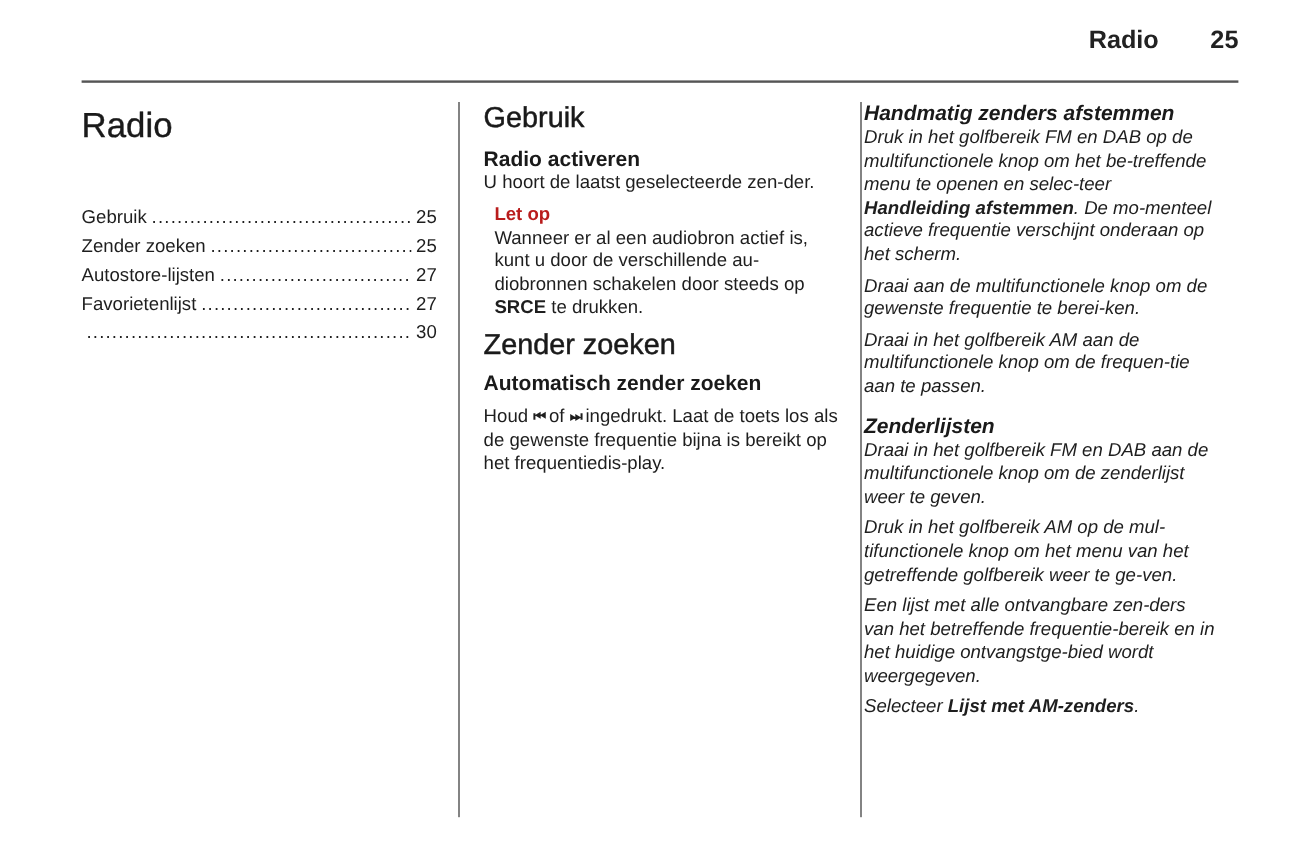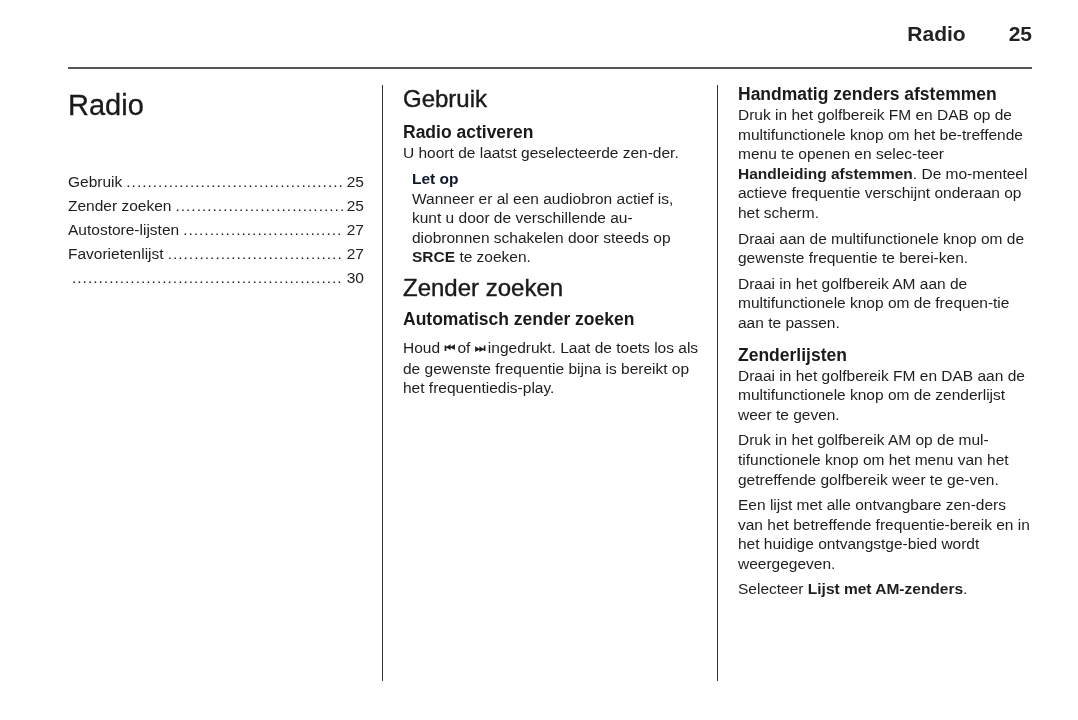--- a/index.html
+++ b/index.html
@@ -33,21 +33,21 @@
       width: 964px;
       height: 2px;
       background: #555;
     }
     .col {
       position: absolute;
       top: 84px;
     }
     .col1 { left: 68px; width: 296px; }
     .col2 { left: 403px; width: 296px; }
-    .col3 { left: 738px; width: 296px; }
+    .col3 { left: 720px; width: 296px; font-style: italic; }
     .divider {
       position: absolute;
       top: 85px;
       width: 1px;
       height: 596px;
       background: #333;
     }
     .divider.d1 { left: 382px; }
     .divider.d2 { left: 717px; }
 
@@ -94,21 +94,21 @@
       font-weight: bold;
       line-height: 21px;
       margin: 0;
       color: #1a1a1a;
     }
     .h3 {
       font-size: 15.5px;
       font-weight: bold;
       line-height: 20px;
       margin: 0;
-      color: #0f172a;
+      color: #b91c1c;
     }
     p {
       font-size: 15.5px;
       line-height: 19.6px;
       margin: 0 0 6px 0;
     }
     .note {
       margin-left: 9px;
       margin-top: 4px;
     }
@@ -170,21 +170,21 @@
 </div>
 
 <div class="col col2">
   <h2 class="h1">Gebruik</h2>
   <div class="sp8"></div>
   <h3 class="h2">Radio activeren</h3>
   <p>U hoort de laatst geselecteerde zen-der.</p>
 
   <div class="note">
     <div class="h3">Let op</div>
-    <p><span>Wanneer er al een audiobron actief is, kunt u door de verschillende au-diobronnen schakelen door steeds op </span><b>SRCE</b><span> te zoeken.</span></p>
+    <p><span>Wanneer er al een audiobron actief is, kunt u door de verschillende au-diobronnen schakelen door steeds op </span><b>SRCE</b><span> te drukken.</span></p>
   </div>
 
   <h2 class="h1">Zender zoeken</h2>
   <div class="sp6"></div>
   <h3 class="h2">Automatisch zender zoeken</h3>
   <div class="sp8"></div>
   <p><span>Houd </span><span class="seek">⏮</span><span> of </span><span class="seek">⏭</span><span> ingedrukt. Laat de toets los als de gewenste frequentie bijna is bereikt op het frequentiedis-play.</span></p>
 </div>
 
 <div class="col col3">

